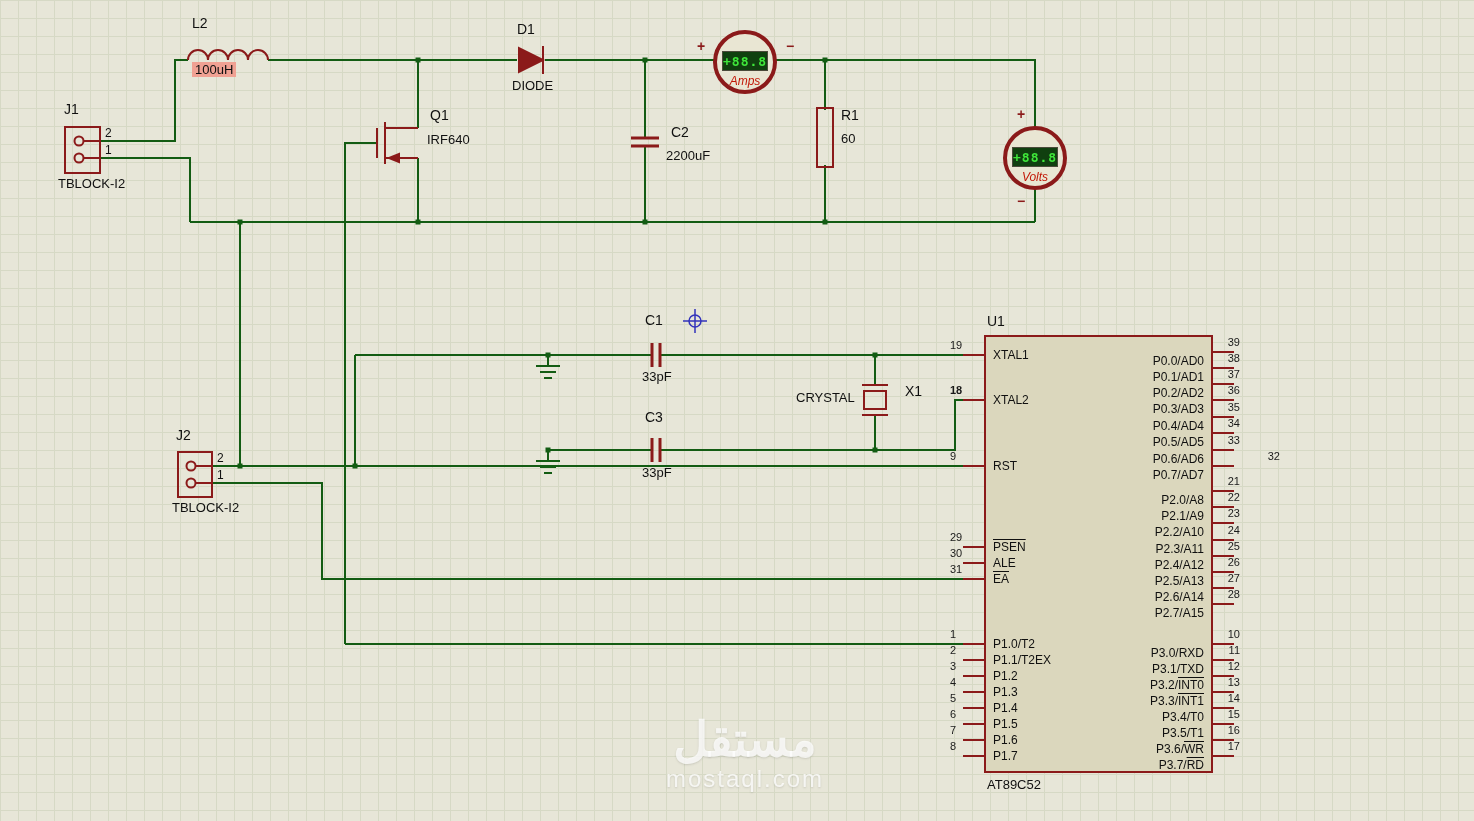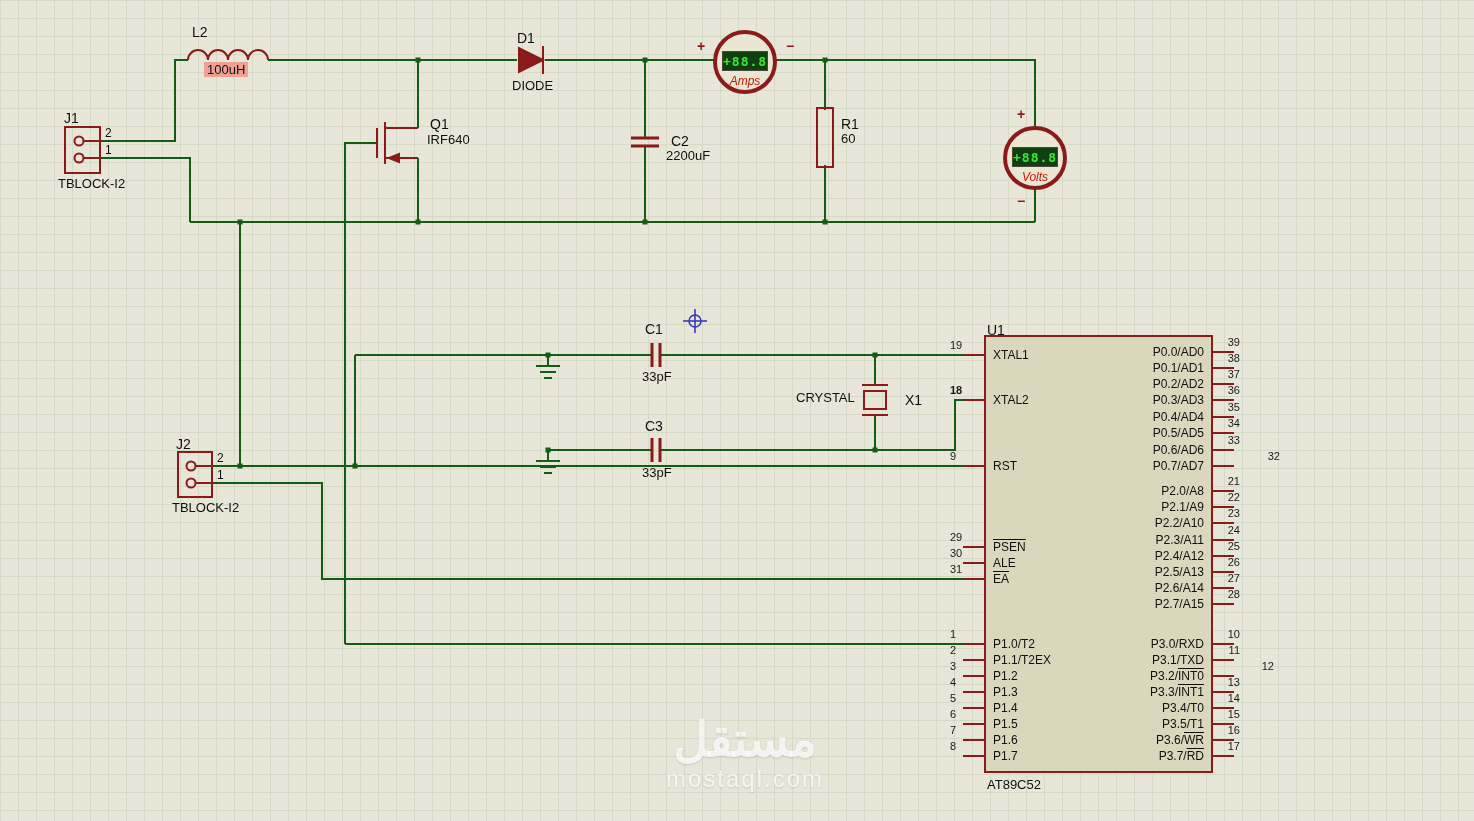--- a/index.html
+++ b/index.html
@@ -7,25 +7,25 @@
     position:relative;width:1474px;height:821px;overflow:hidden;
     background-color:#e7e6d8;
     background-image:
       linear-gradient(#d6d9c5 1px,transparent 1px),
       linear-gradient(90deg,#d6d9c5 1px,transparent 1px);
     background-size:18px 18px;
     font-family:"Liberation Sans",sans-serif;
   }
   svg.schem{position:absolute;left:0;top:0;}
   .lbl{position:absolute;color:#101010;font-size:13px;line-height:15px;white-space:nowrap;}
-  .ref{font-size:14px;margin-top:9px;}
+  .ref{font-size:14px;}
   .pinno{font-size:12px;}
   .hl{background:#f0a193;padding:0 3px;}
   .pin-name{position:absolute;font-size:12px;color:#101010;height:16px;line-height:16px;white-space:nowrap;}
-  .pin-name.right{text-align:right;}
+  .pin-name.right{text-align:right;margin-top:9px;}
   .pin-num{position:absolute;font-size:11px;color:#1a1a1a;height:13px;line-height:13px;}
   .pin-num.left{width:28px;text-align:left;}
   .pin-num.right{width:26px;text-align:right;}
   .ov{text-decoration:overline;}
   .meter-display{
     position:absolute;width:46px;height:20px;background:#10400f;color:#3fe63a;
     font-family:"DejaVu Sans Mono",monospace;font-size:13px;font-weight:bold;
     text-align:center;line-height:20px;border:1px solid #4a4a3a;letter-spacing:1px;box-sizing:border-box;
   }
   .meter-label{position:absolute;width:46px;text-align:center;color:#c21807;font-size:12px;font-style:italic;}
@@ -191,21 +191,21 @@
       <circle cx="1035" cy="158" r="30" fill="#e9e6d3" stroke="#8b1a1a" stroke-width="4"></circle>
     </g>
 
     <g stroke="#3333bb" stroke-width="1.5" fill="none">
       <circle cx="695" cy="321" r="6"></circle>
       <path d="M683 321 H707 M695 309 V333"></path>
     </g>
   </svg>
 
   <div class="lbl ref" style="left:192px;top:16px">L2</div>
-  <div class="lbl hl" style="left:204px;top:62px">100uH</div>
+  <div class="lbl hl" style="left:192px;top:62px">100uH</div>
 
   <div class="lbl ref" style="left:517px;top:22px">D1</div>
   <div class="lbl" style="left:512px;top:78px">DIODE</div>
 
   <div class="lbl ref" style="left:430px;top:108px">Q1</div>
   <div class="lbl" style="left:427px;top:132px">IRF640</div>
 
   <div class="lbl ref" style="left:671px;top:125px">C2</div>
   <div class="lbl" style="left:666px;top:148px">2200uF</div>
 
@@ -303,21 +303,21 @@
       <div class="pin-num right" style="top: 556px; left: 1214px;">26</div>
       <div class="pin-name right" style="top: 580px; right: 270px;"><span>P2.6/A14</span></div>
       <div class="pin-num right" style="top: 572px; left: 1214px;">27</div>
       <div class="pin-name right" style="top: 596px; right: 270px;"><span>P2.7/A15</span></div>
       <div class="pin-num right" style="top: 588px; left: 1214px;">28</div>
       <div class="pin-name right" style="top: 636px; right: 270px;"><span>P3.0/RXD</span></div>
       <div class="pin-num right" style="top: 628px; left: 1214px;">10</div>
       <div class="pin-name right" style="top: 652px; right: 270px;"><span>P3.1/TXD</span></div>
       <div class="pin-num right" style="top: 644px; left: 1214px;">11</div>
       <div class="pin-name right" style="top: 668px; right: 270px;"><span>P3.2/</span><span class="ov">INT0</span></div>
-      <div class="pin-num right" style="top: 660px; left: 1214px; margin-left: 34px;">12</div>
+      <div class="pin-num right" style="top: 660px; left: 1214px;">12</div>
       <div class="pin-name right" style="top: 684px; right: 270px;"><span>P3.3/</span><span class="ov">INT1</span></div>
       <div class="pin-num right" style="top: 676px; left: 1214px;">13</div>
       <div class="pin-name right" style="top: 700px; right: 270px;"><span>P3.4/T0</span></div>
       <div class="pin-num right" style="top: 692px; left: 1214px;">14</div>
       <div class="pin-name right" style="top: 716px; right: 270px;"><span>P3.5/T1</span></div>
       <div class="pin-num right" style="top: 708px; left: 1214px;">15</div>
       <div class="pin-name right" style="top: 732px; right: 270px;"><span>P3.6/</span><span class="ov">WR</span></div>
       <div class="pin-num right" style="top: 724px; left: 1214px;">16</div>
       <div class="pin-name right" style="top: 748px; right: 270px;"><span>P3.7/</span><span class="ov">RD</span></div>
       <div class="pin-num right" style="top: 740px; left: 1214px;">17</div>

